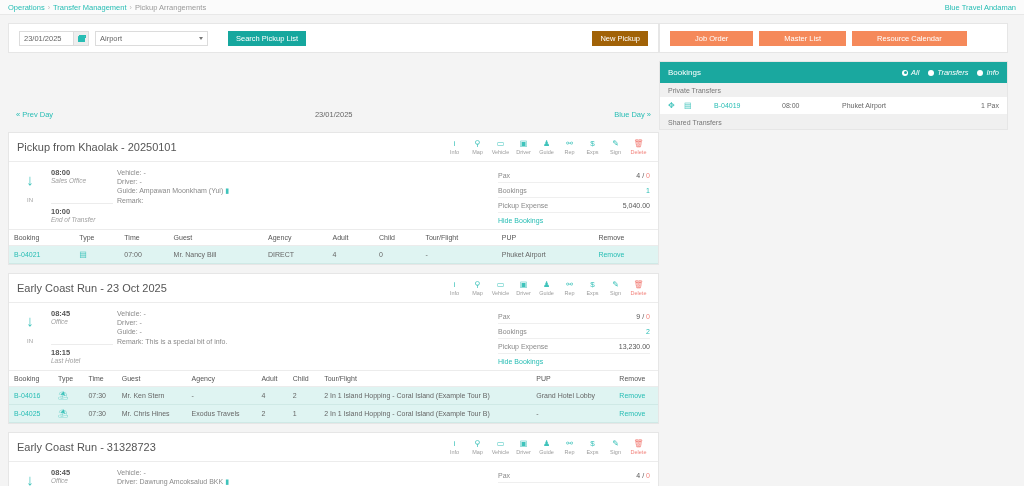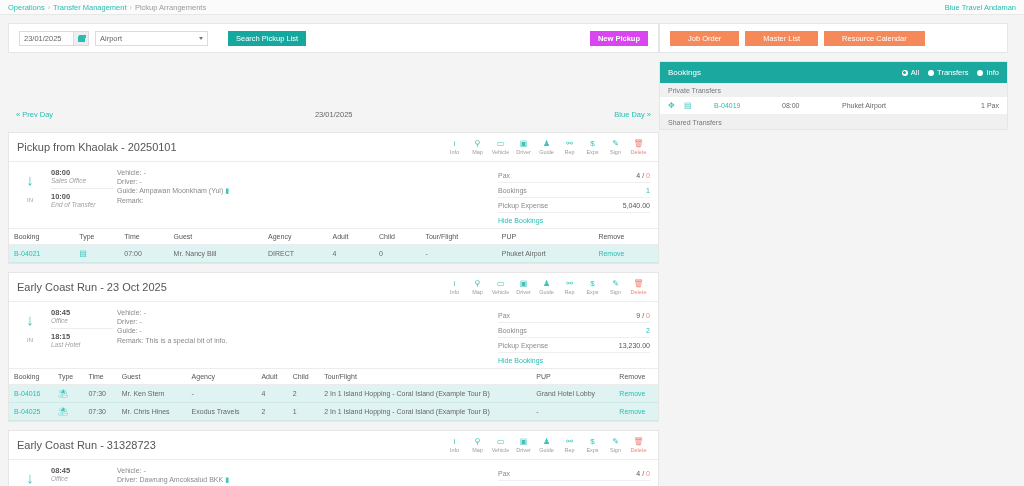--- a/index.html
+++ b/index.html
@@ -54,26 +54,26 @@
     margin-left: 6px; width: 113px; height: 15px; border: 1px solid #dcdcdc; background: #fff;
     display: flex; align-items: center; padding: 0 4px; font-size: 7.5px; color: #666;
     justify-content: space-between; cursor: pointer;
   }
   .caret { width:0;height:0;border-left:2.5px solid transparent;border-right:2.5px solid transparent;border-top:3px solid #777; }
   .btn {
     border: none; cursor: pointer; color: #fff; font-size: 7.5px;
     font-family: "Liberation Sans", sans-serif; white-space: nowrap;
   }
   .btn-teal { background: #16a79e; height: 15px; padding: 0 8px; margin-left: 20px; }
-  .btn-newpickup { background: #d946ef; height: 15px; padding: 0 8px; font-weight: bold; }
+  .btn-newpickup { background: #a16207; height: 15px; padding: 0 8px; }
   .newpickup-wrap { margin-left: auto; display: flex; }
 
   
   .action-panel { display: flex; align-items: center; padding: 8px 10px; height: 30px; gap: 6px; }
-  .btn-orange { background: #f5895a; height: 15px; padding: 0 18px; }
+  .btn-orange { background: #f5895a; height: 15px; padding: 0 25px; }
 
   
   .daynav {
     display: flex; align-items: center; justify-content: space-between;
     padding: 5px 8px; font-size: 7.5px; margin-top: 44px;
   }
   .daynav a { color: #27bdb4; text-decoration: none; cursor: pointer; }
   .daynav .today { color: #666; }
 
   
@@ -93,21 +93,21 @@
   .ico-btn.danger .ico-glyph { color: #f2837c; }
   .ico-btn.danger .ico-label { color: #f2837c; }
 
   
   .card-body { display: flex; padding: 6px 0 4px 0; }
   .dir-col { width: 42px; display: flex; flex-direction: column; align-items: center; padding-top: 4px; }
   .arrow-down { color: #3fc3bb; font-size: 15px; line-height: 15px; }
   .dir-label { font-size: 6px; color: #9d9d9d; margin-top: 10px; }
   .time-col { width: 62px; }
   .time-blk { padding-bottom: 2px; }
-  .time-blk + .time-blk { border-top: 1px solid #ececec; padding-top: 3px; margin-top: 2px; }
+  .time-blk + .time-blk { border-top: 1px solid #ececec; padding-top: 3px; margin-top: 17px; }
   .tm { font-size: 7.5px; color: #555; font-weight: bold; }
   .tm-sub { font-size: 6.5px; color: #a0a0a0; font-style: italic; }
   .detail-col { flex: 1; padding-left: 4px; }
   .detail-line { font-size: 7px; color: #8a8a8a; line-height: 9.2px; }
   .tag-ico { color: #3fc3bb; font-size: 7px; }
   .stat-col { width: 160px; padding-right: 8px; }
   .stat-row {
     display: flex; justify-content: space-between; font-size: 7px; color: #8a8a8a;
     padding: 3.5px 0; border-bottom: 1px solid #efefef;
   }
@@ -130,21 +130,21 @@
   .type-ico { color: #3fc3bb; font-size: 8px; }
 
   
   .bk-panel { background: #fff; border: 1px solid #e6e6e6; }
   .bk-head {
     background: #1aa89f; color: #fff; display: flex; align-items: center;
     justify-content: space-between; padding: 5px 8px; height: 21px;
   }
   .bk-title { font-size: 8px; }
   .radios { display: flex; gap: 9px; align-items: center; }
-  .radio { display: flex; align-items: center; gap: 3px; font-size: 7.5px; cursor: pointer; }
+  .radio { display: flex; align-items: center; gap: 3px; font-size: 7.5px; cursor: pointer; font-style: italic; }
   .dot { width: 6px; height: 6px; border-radius: 50%; background: #fff; position: relative; }
   .dot.on:after {
     content: ""; position: absolute; inset: 1.5px; border-radius: 50%; background: #1aa89f;
   }
   .sect-head { background: #f0f0f0; font-size: 7px; color: #777; padding: 3.5px 8px; }
   .bk-row {
     display: flex; align-items: center; padding: 4px 8px; font-size: 7px;
     border-bottom: 1px solid #f0f0f0; color: #666;
   }
   .bk-row .mv { width: 16px; color: #3fc3bb; font-size: 8px; cursor: move; }

